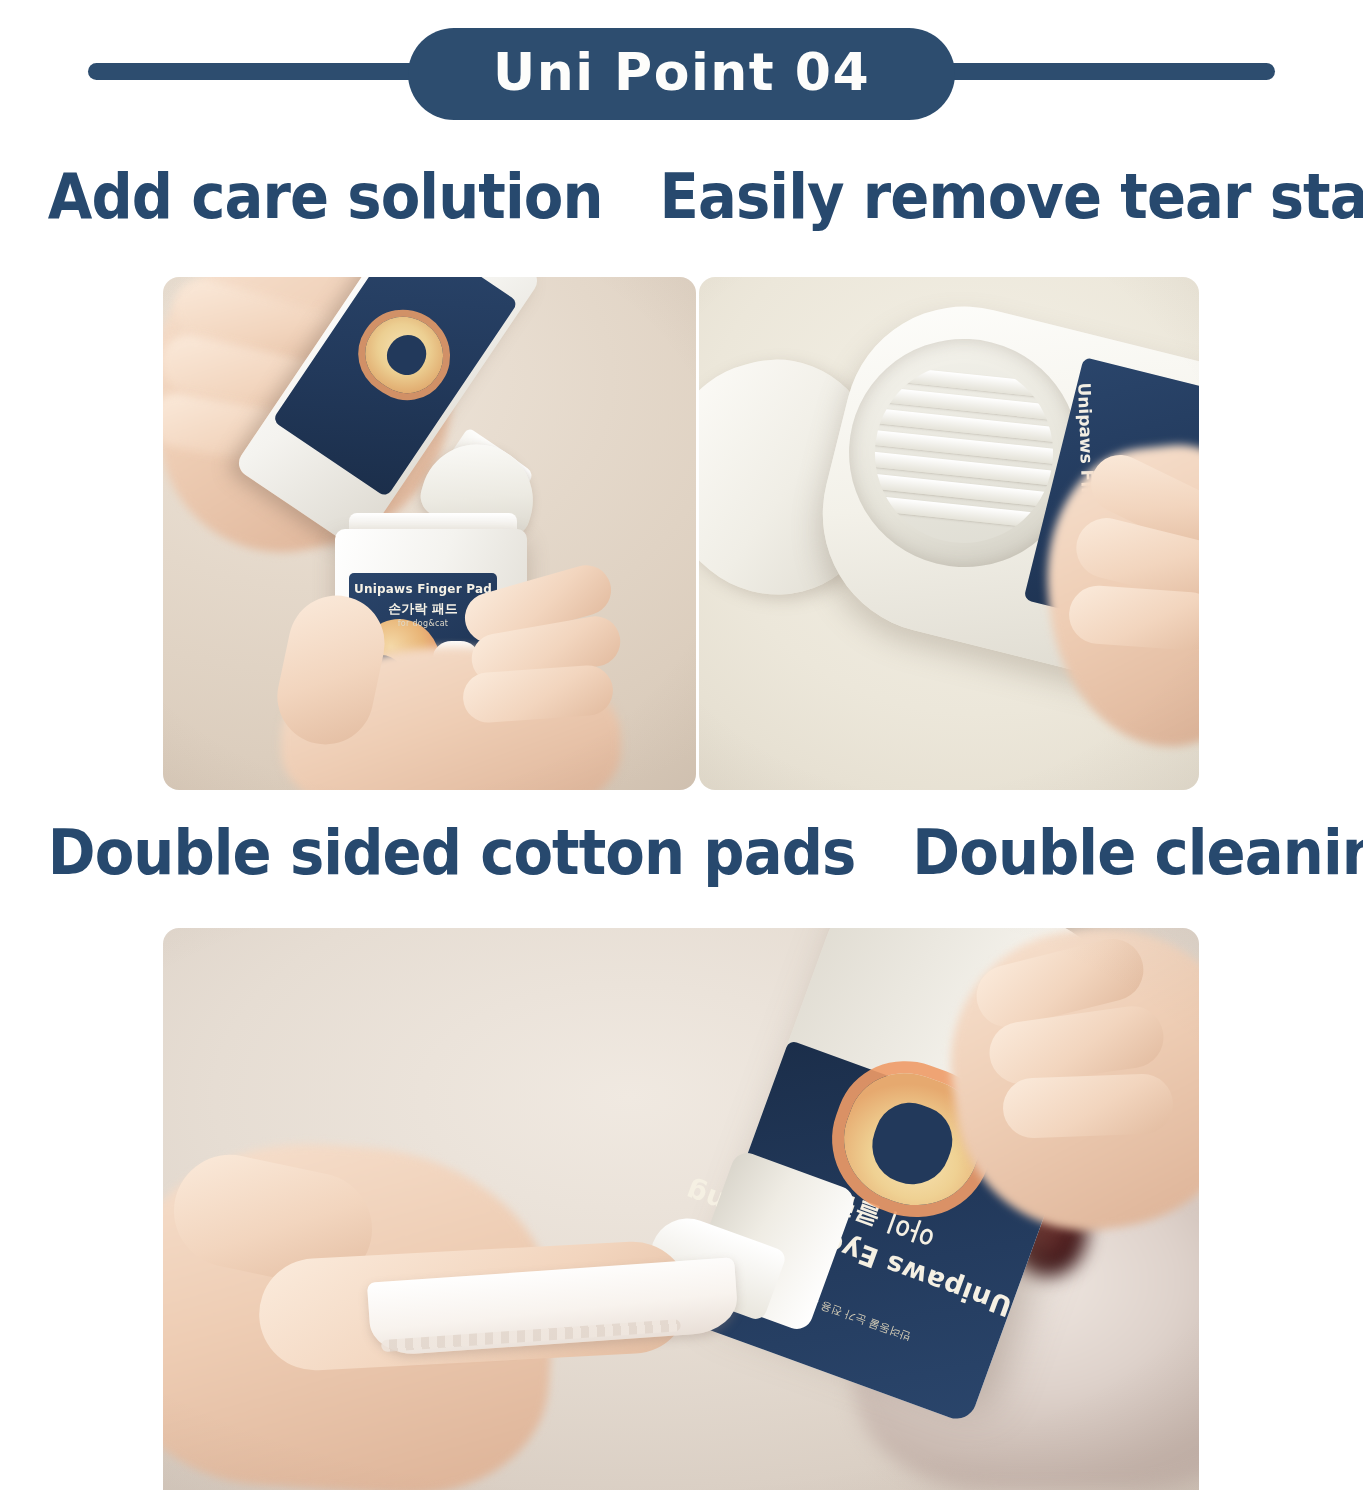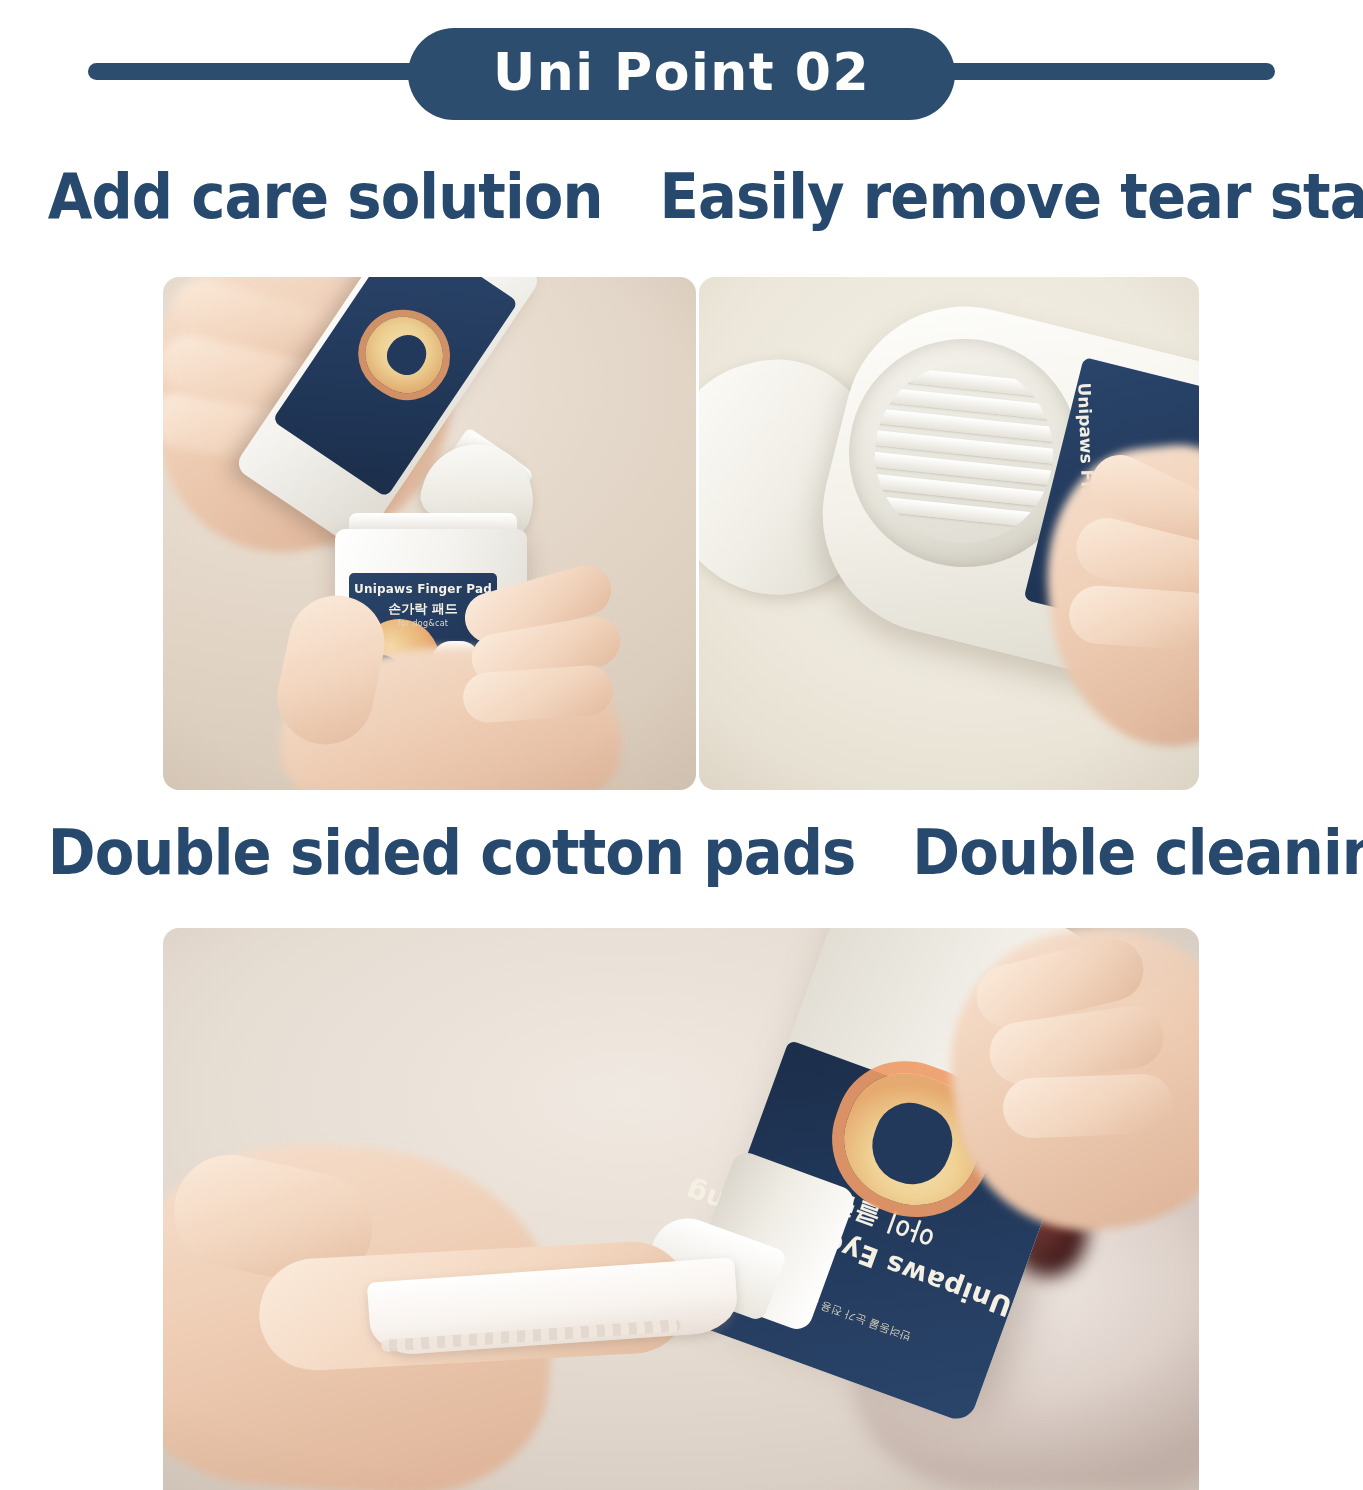--- a/index.html
+++ b/index.html
@@ -481,21 +481,21 @@
 </style>
 </head>
 <body>
 
 <div class="page">
 
   <div class="badge-row">
     <div class="rule rule-left"></div>
     <div class="rule rule-right"></div>
     <div class="badge">
-      <span class="badge-text">Uni Point 02</span>
+      <span class="badge-text">Uni Point 04</span>
     </div>
   </div>
 
   <div class="headline headline-1">
     <span>Add care solution</span>
     <span class="gap"></span>
     <span>Easily remove tear stains</span>
   </div>
 
   <div class="panels-top">

